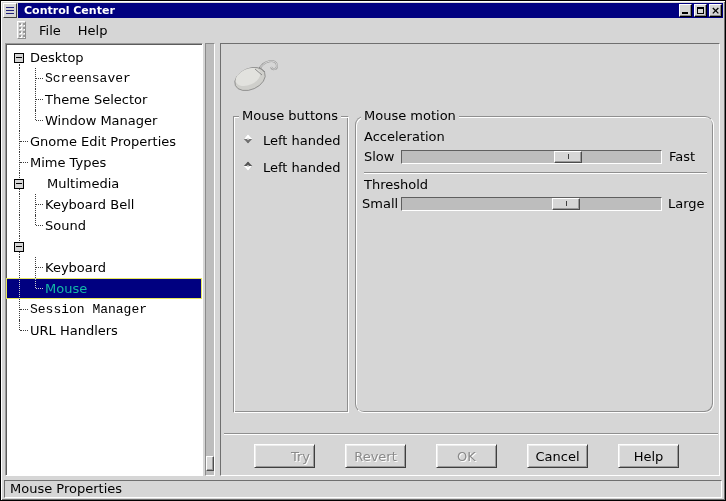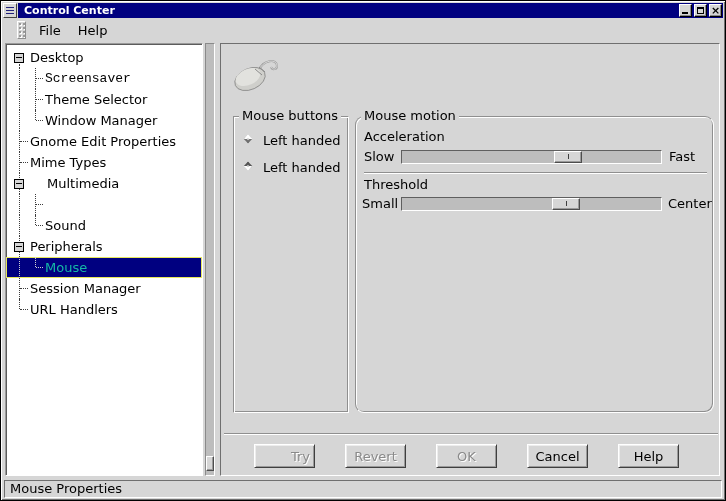--- a/index.html
+++ b/index.html
@@ -185,44 +185,50 @@
         <span class="vl" style="left: 13px; top: 0px; bottom: 0px;"></span>
         <span class="expbox">
           <span class="minus"></span>
         </span>
         <span class="tlabel" style="left: 41px;">Multimedia</span>
       </div>
       <div class="trow">
         <span class="vl" style="left: 13px; top: 0px; bottom: 0px;"></span>
         <span class="vl" style="left: 29px; top: 0px; bottom: 0px;"></span>
         <span class="hstub" style="left: 30px; width: 7px;"></span>
+        <span class="tlabel" style="left: 39px;">Keyboard Bell</span>
       </div>
       <div class="trow">
         <span class="vl" style="left: 13px; top: 0px; bottom: 0px;"></span>
         <span class="vl" style="left: 29px; top: 0px; bottom: 11px;"></span>
         <span class="hstub" style="left: 30px; width: 7px;"></span>
         <span class="tlabel" style="left: 39px;">Sound</span>
       </div>
       <div class="trow">
         <span class="vl" style="left: 13px; top: 0px; bottom: 0px;"></span>
         <span class="expbox">
           <span class="minus"></span>
         </span>
-        <span class="tlabel" style="left: 24px;">Peripherals</span>
+      </div>
+      <div class="trow">
+        <span class="vl" style="left: 13px; top: 0px; bottom: 0px;"></span>
+        <span class="vl" style="left: 29px; top: 0px; bottom: 0px;"></span>
+        <span class="hstub" style="left: 30px; width: 7px;"></span>
+        <span class="tlabel" style="left: 39px;">Keyboard</span>
       </div>
       <div class="trow sel">
         <span class="vl" style="left: 13px; top: 0px; bottom: 0px;"></span>
         <span class="vl" style="left: 29px; top: 0px; bottom: 11px;"></span>
         <span class="hstub" style="left: 30px; width: 7px;"></span>
         <span class="tlabel" style="left: 39px;">Mouse</span>
       </div>
       <div class="trow">
         <span class="vl" style="left: 13px; top: 0px; bottom: 0px;"></span>
         <span class="hstub" style="left: 14px; width: 8px;"></span>
-        <span class="tlabel" style="left: 24px;">Session Manager</span>
+        <span class="tlabel" style="left: 24px; font-family: Liberation Mono, monospace;">Session Manager</span>
       </div>
       <div class="trow">
         <span class="vl" style="left: 13px; top: 0px; bottom: 11px;"></span>
         <span class="hstub" style="left: 14px; width: 8px;"></span>
         <span class="tlabel" style="left: 24px;">URL Handlers</span>
       </div>
     </div>
   <div class="vscroll">
     <span class="vthumb"></span>
   </div>
@@ -267,21 +273,21 @@
 
       <div class="sep" style="left:8px;top:55px;width:343px"></div>
 
       <span class="flabel" style="left:8px;top:60px">Threshold</span>
       <span class="flabel" style="left:6px;top:79px">Small</span>
       <div class="trough slider" style="left:45px;top:80px;width:261px">
         <span class="shandle" style="left: calc(65% - 18.2px);">
             <span class="tick"></span>
           </span>
       </div>
-      <span class="flabel" style="left:312px;top:79px">Center</span>
+      <span class="flabel" style="left:312px;top:79px">Large</span>
     </div>
 
     <div class="pane-sep"></div>
     <div>
         <button class="xbtn dis" style="left: 33px; padding-left: 32px;">Try</button>
         <button class="xbtn dis" style="left: 124px;">Revert</button>
         <button class="xbtn dis" style="left: 215px;">OK</button>
         <button class="xbtn" style="left: 306px;">Cancel</button>
         <button class="xbtn" style="left: 397px;">Help</button>
       </div>

